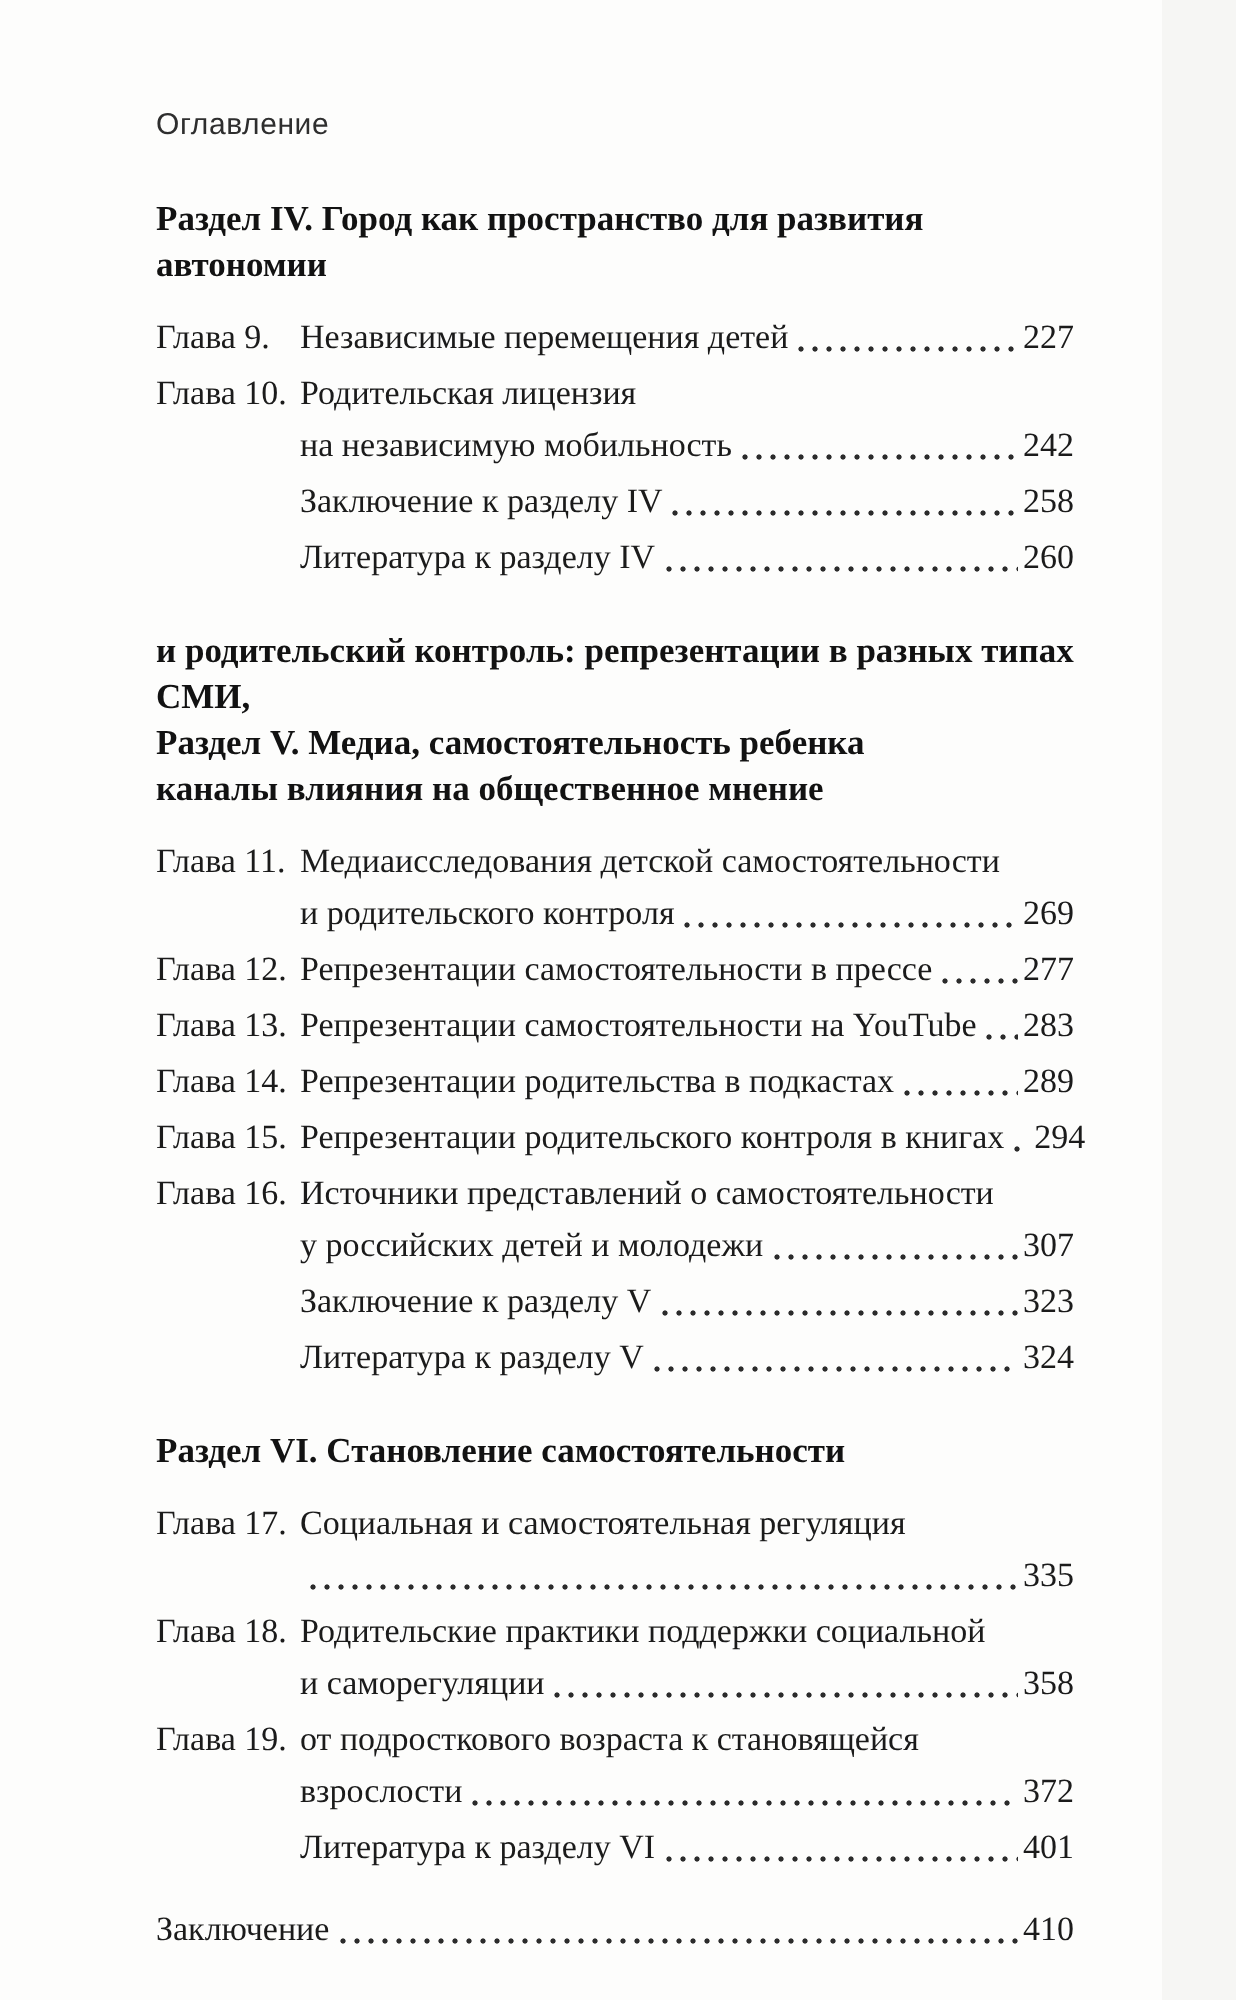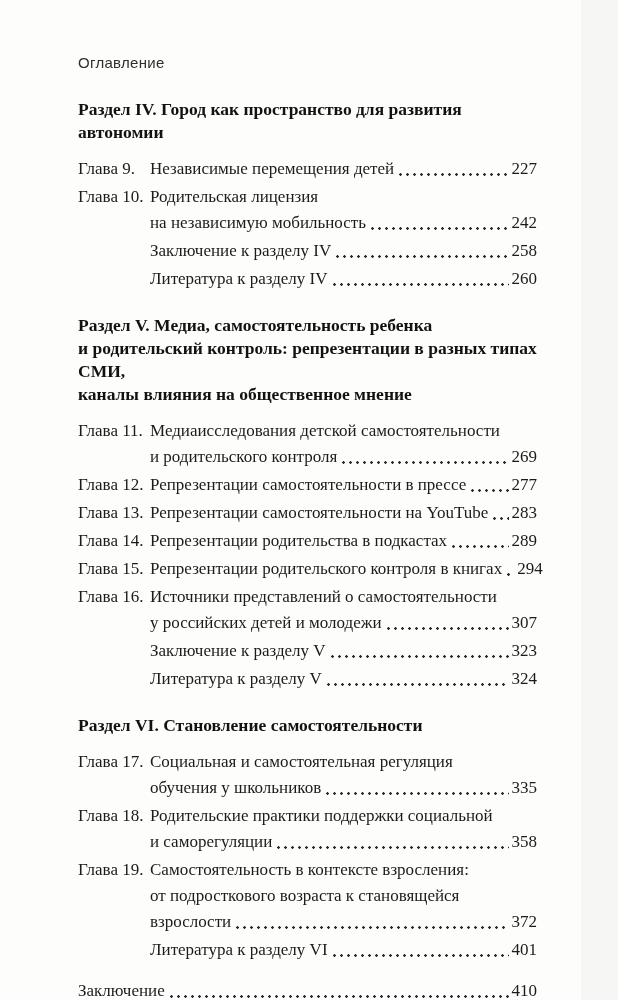--- a/index.html
+++ b/index.html
@@ -98,22 +98,22 @@
             <div class="line-last">
               <span class="t">Литература к разделу IV</span>
               <span class="leader"></span>
               <span class="page-num">260</span>
             </div>
           </div>
         </div>
       </section>
       <section class="toc-section">
         <h2 class="section-heading">
+          <div class="heading-line">и родительский контроль: репрезентации в разных типах СМИ,</div>
           <div class="heading-line">Раздел V. Медиа, самостоятельность ребенка</div>
-          <div class="heading-line">и родительский контроль: репрезентации в разных типах СМИ,</div>
           <div class="heading-line">каналы влияния на общественное мнение</div>
         </h2>
         <div class="entry">
           <span class="label">Глава 11.</span>
           <div class="content">
             <div class="line">Медиаисследования детской самостоятельности</div>
             <div class="line-last">
               <span class="t">и родительского контроля</span>
               <span class="leader"></span>
               <span class="page-num">269</span>
@@ -194,41 +194,39 @@
       </section>
       <section class="toc-section">
         <h2 class="section-heading">
           <div class="heading-line">Раздел VI. Становление самостоятельности</div>
         </h2>
         <div class="entry">
           <span class="label">Глава 17.</span>
           <div class="content">
             <div class="line">Социальная и самостоятельная регуляция</div>
             <div class="line-last">
-              <span class="t">обучения у школьников</span>
               <span class="leader"></span>
               <span class="page-num">335</span>
             </div>
           </div>
         </div>
         <div class="entry">
           <span class="label">Глава 18.</span>
           <div class="content">
             <div class="line">Родительские практики поддержки социальной</div>
             <div class="line-last">
               <span class="t">и саморегуляции</span>
               <span class="leader"></span>
               <span class="page-num">358</span>
             </div>
           </div>
         </div>
         <div class="entry">
           <span class="label">Глава 19.</span>
           <div class="content">
-            <div class="line">Самостоятельность в контексте взросления:</div>
             <div class="line">от подросткового возраста к становящейся</div>
             <div class="line-last">
               <span class="t">взрослости</span>
               <span class="leader"></span>
               <span class="page-num">372</span>
             </div>
           </div>
         </div>
         <div class="entry">
           <span class="label"></span>

